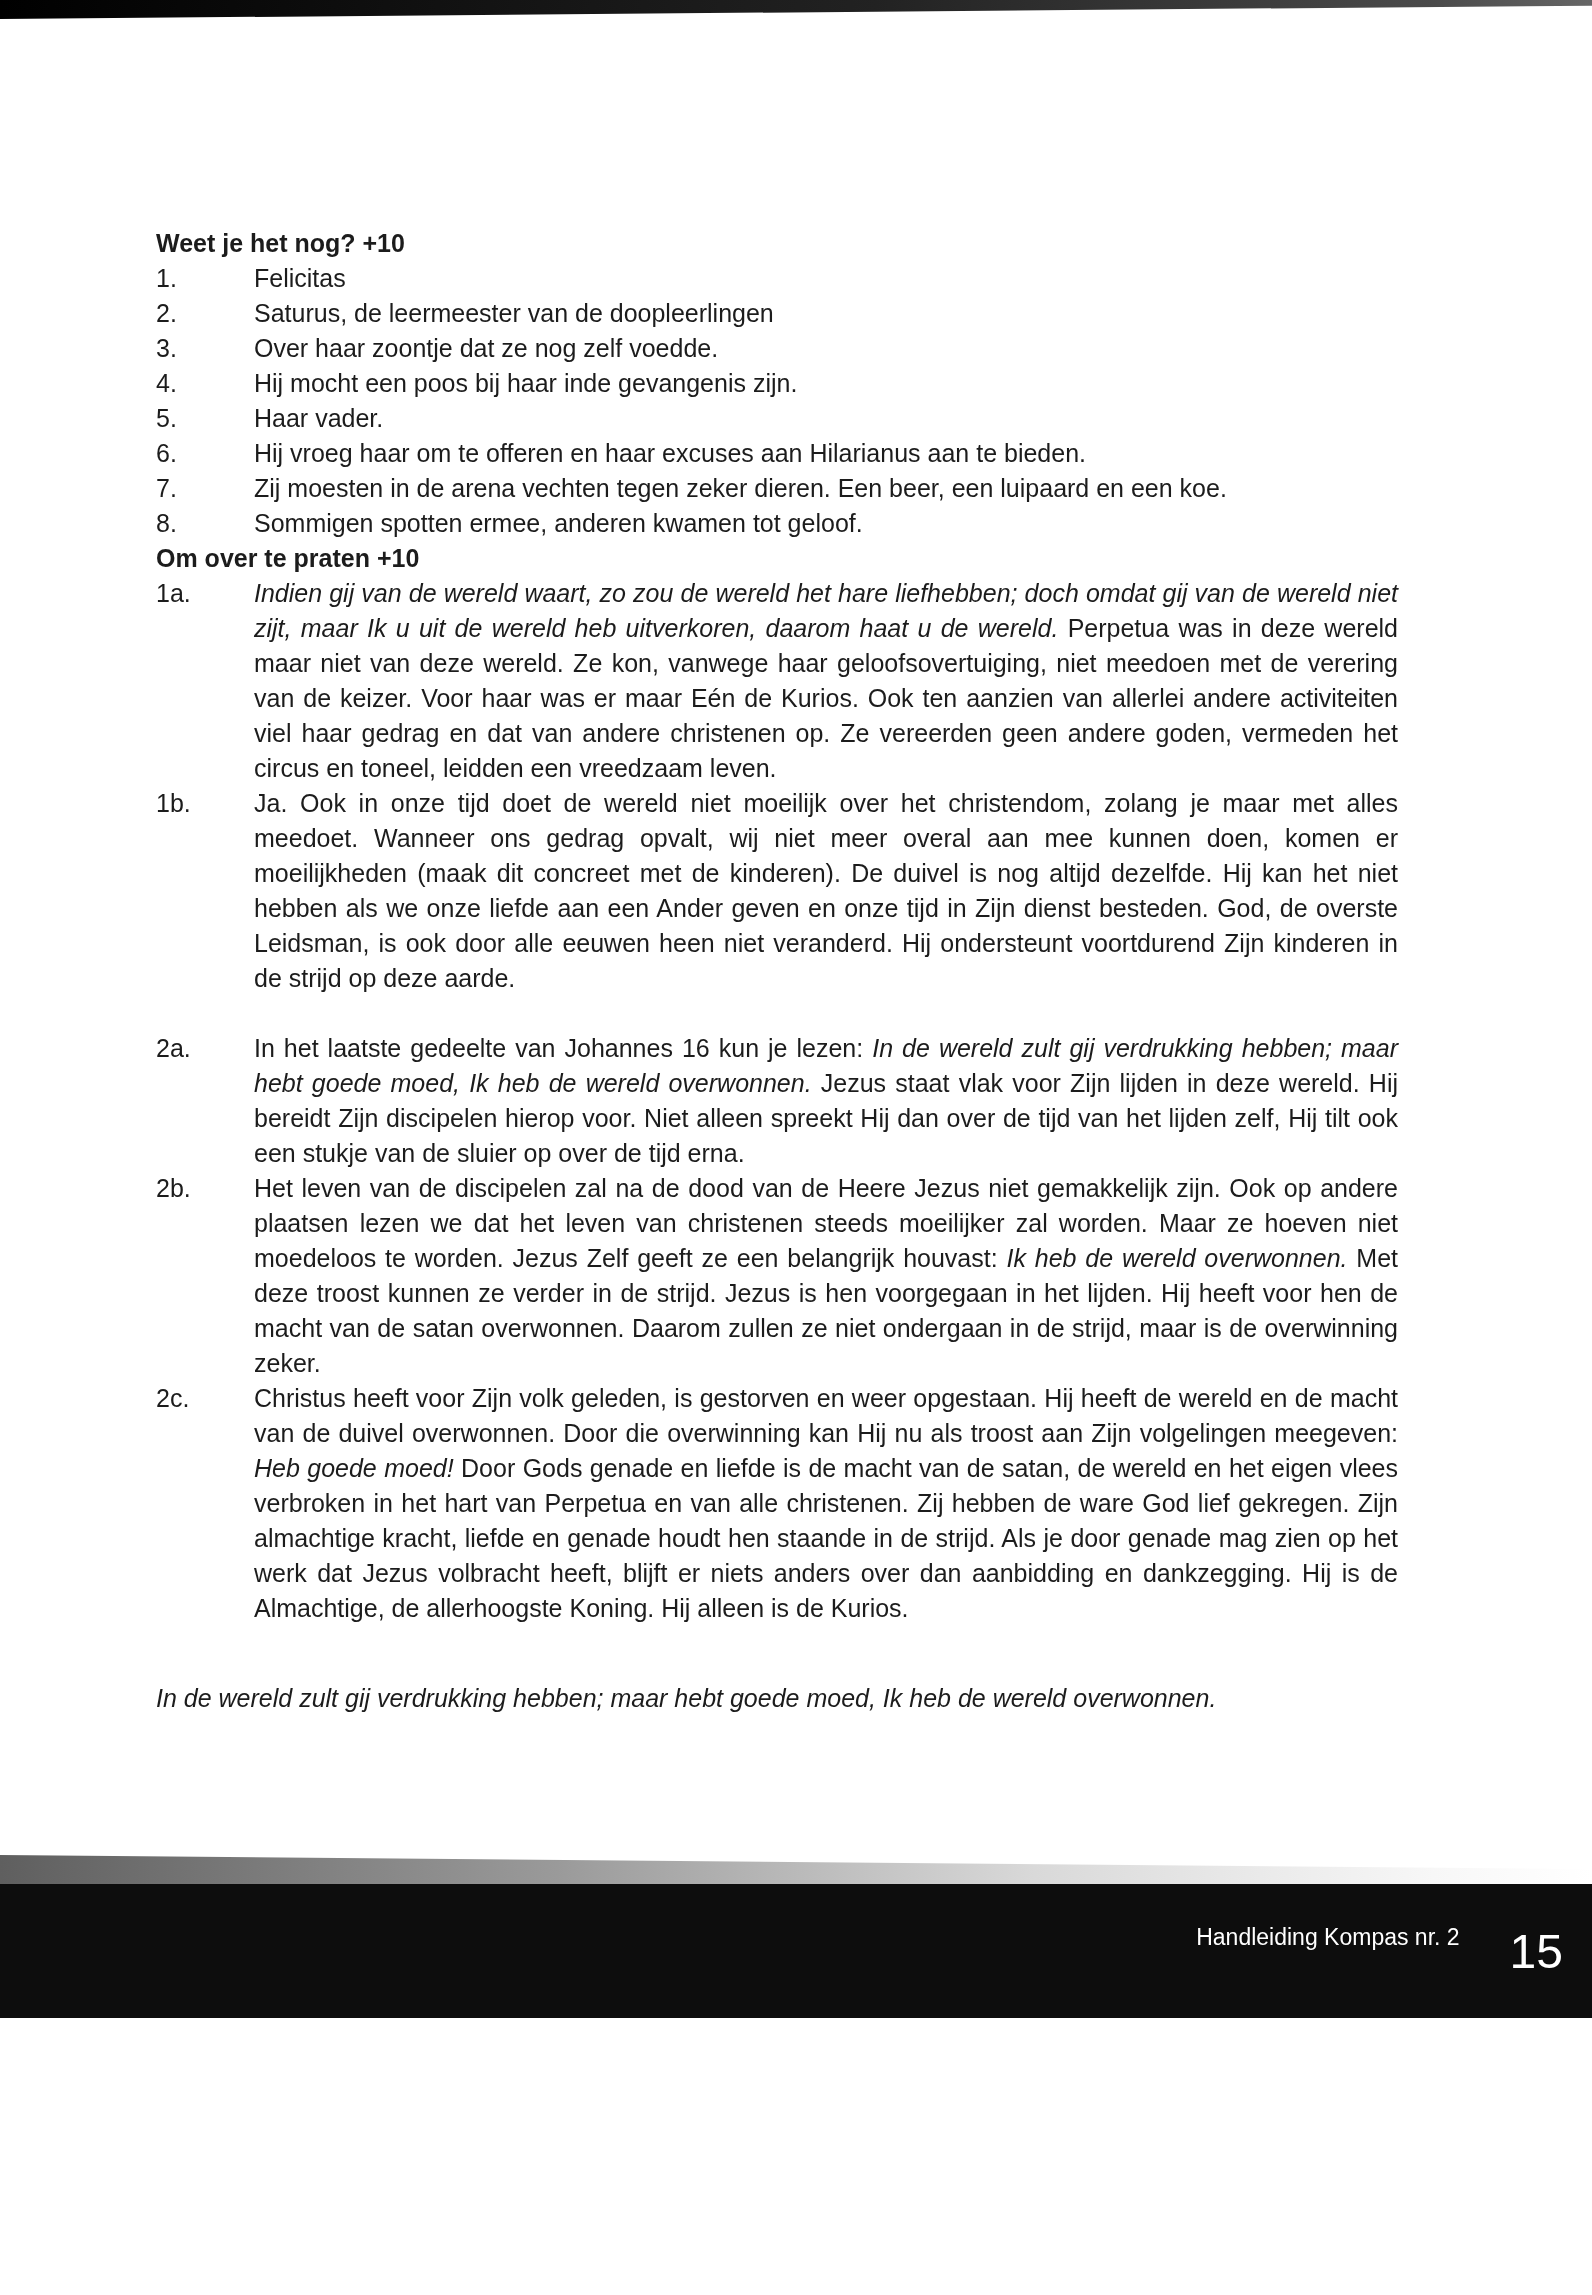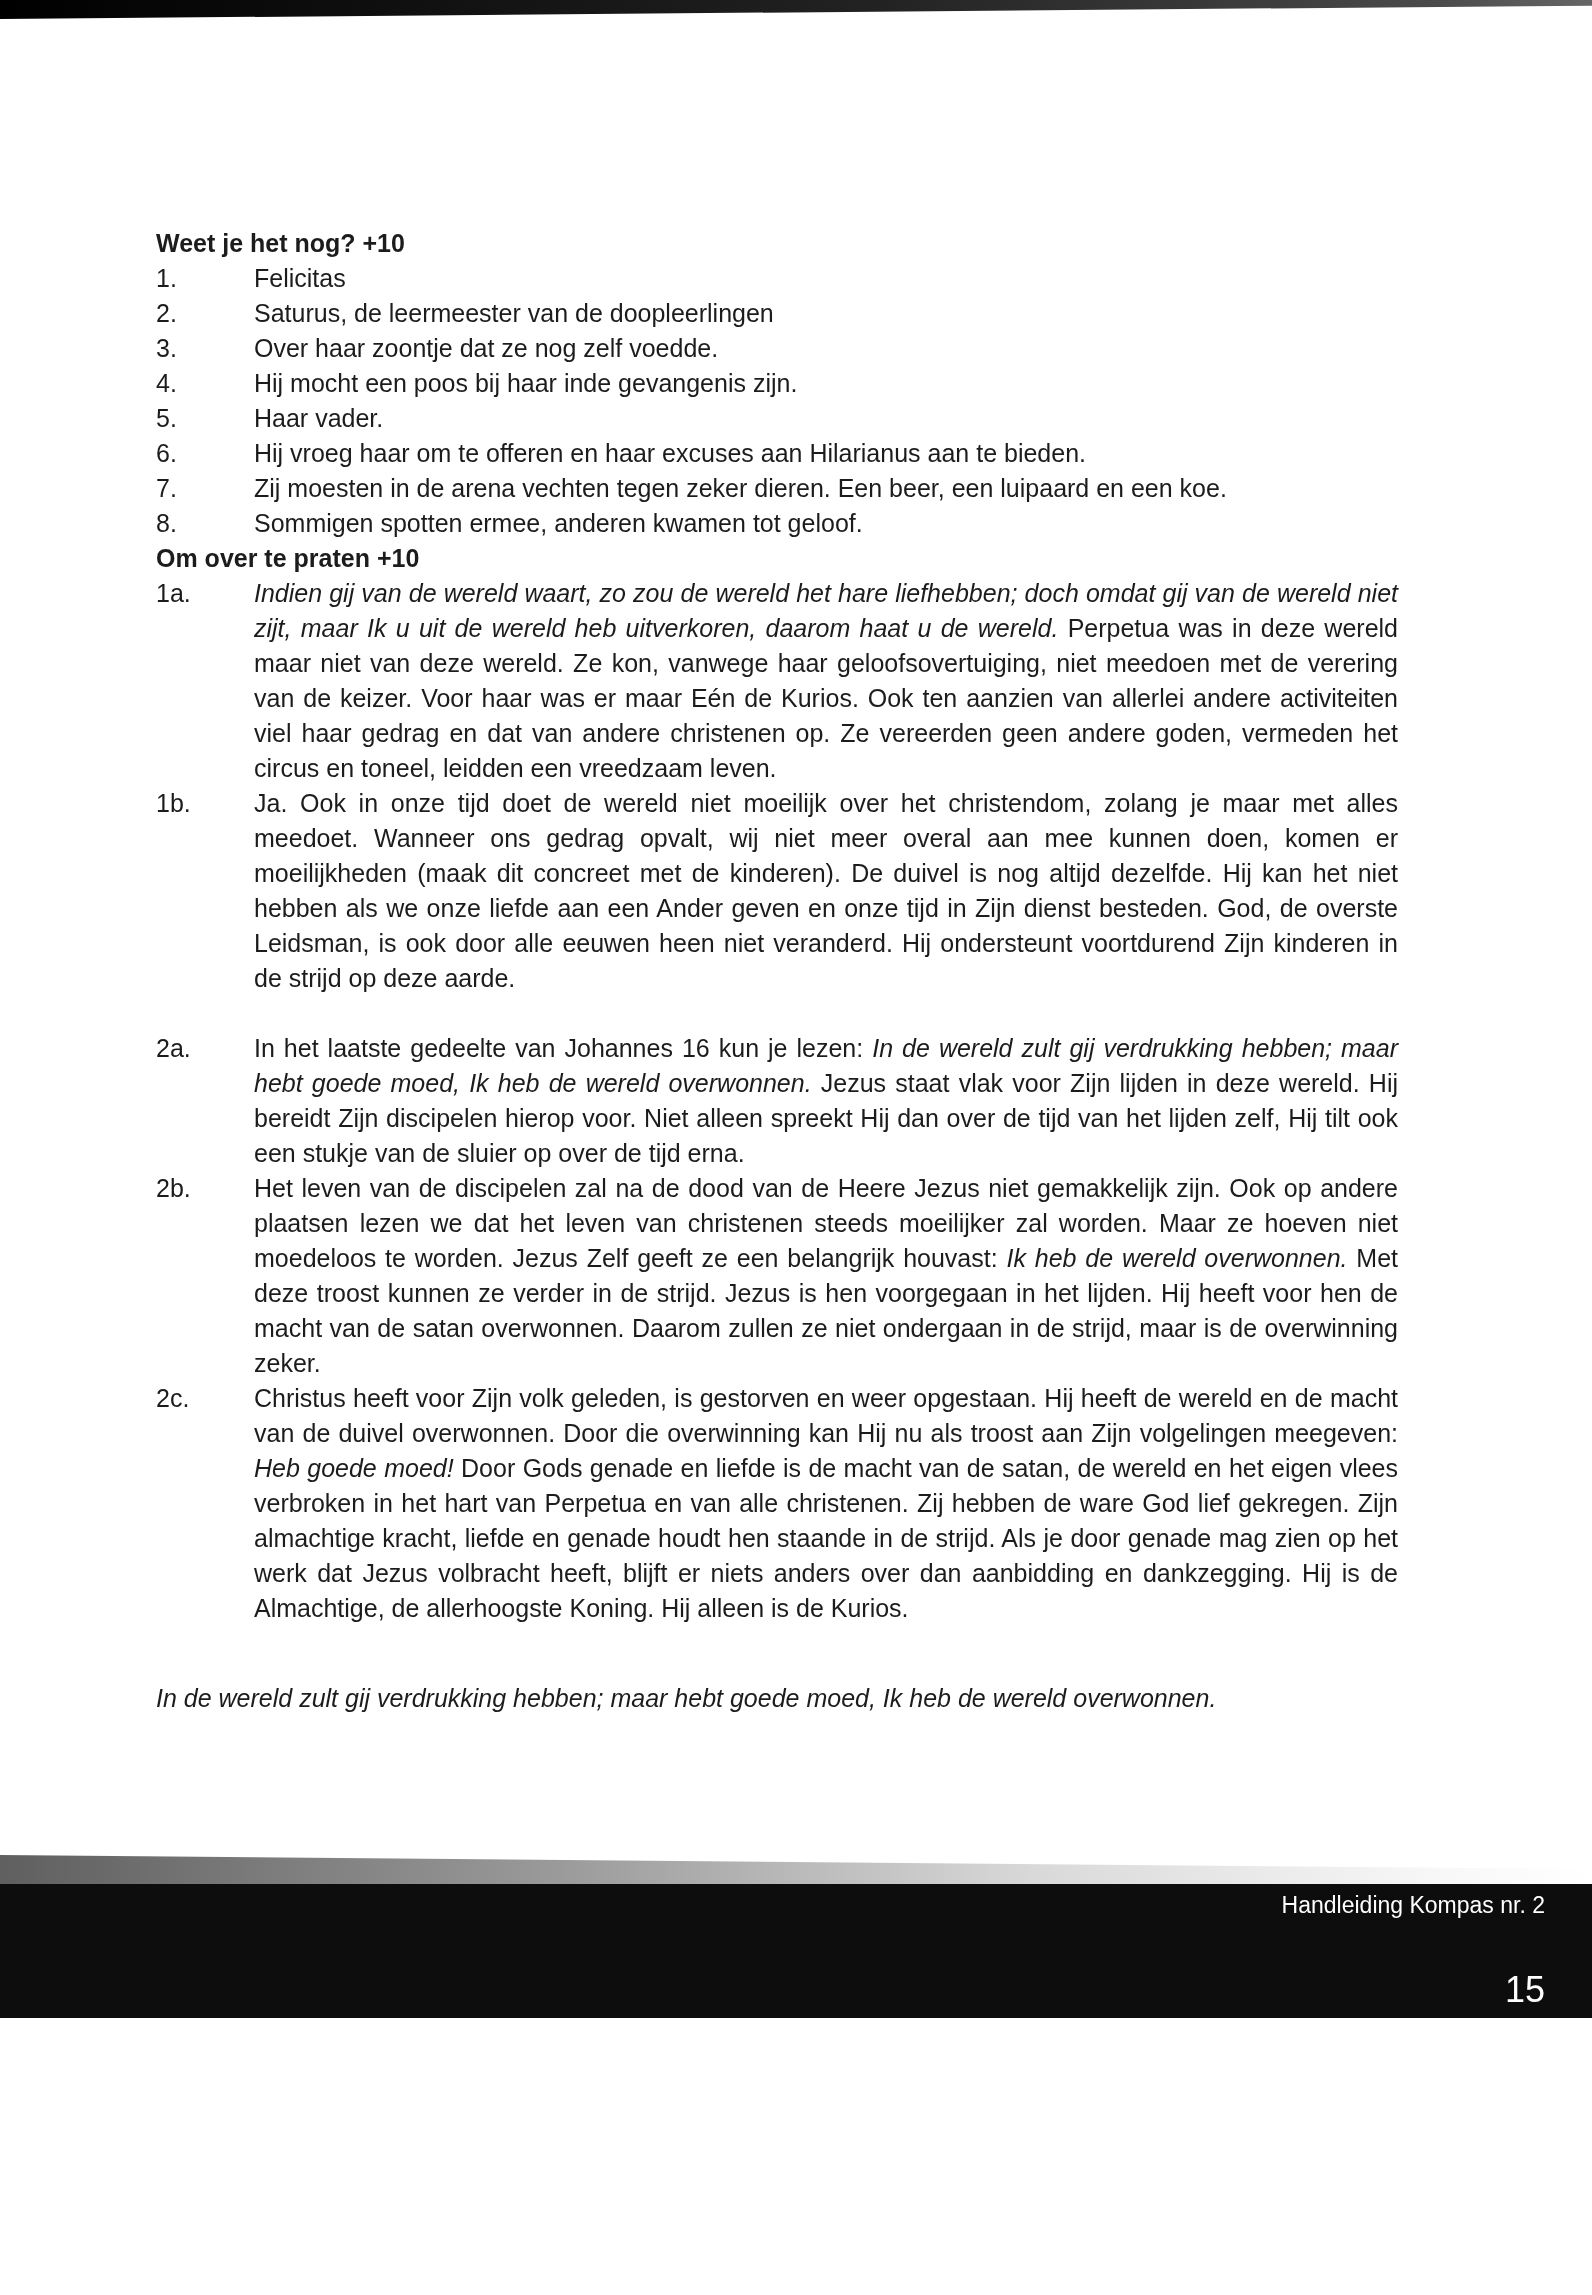--- a/index.html
+++ b/index.html
@@ -58,27 +58,26 @@
     left: 0; right: 0; bottom: 0;
     height: 134px;
     background: #0d0d0d;
     color: #ffffff;
     display: flex;
     align-items: center;
     justify-content: flex-end;
   }
   .footer-line {
     display: flex;
-    align-items: flex-end;
+    align-items: flex-start;
     gap: 50px;
-    padding-right: 47px;
-    flex-direction: column;
+    padding-right: 29px;
   }
   .footer-label { font-size: 23px; }
-  .footer-page-number { font-size: 36px; }
+  .footer-page-number { font-size: 48px; }
 </style>
 </head>
 <body>
 
 <div class="page">
 
   <div class="topbar"></div>
 
   <div class="content">
 

